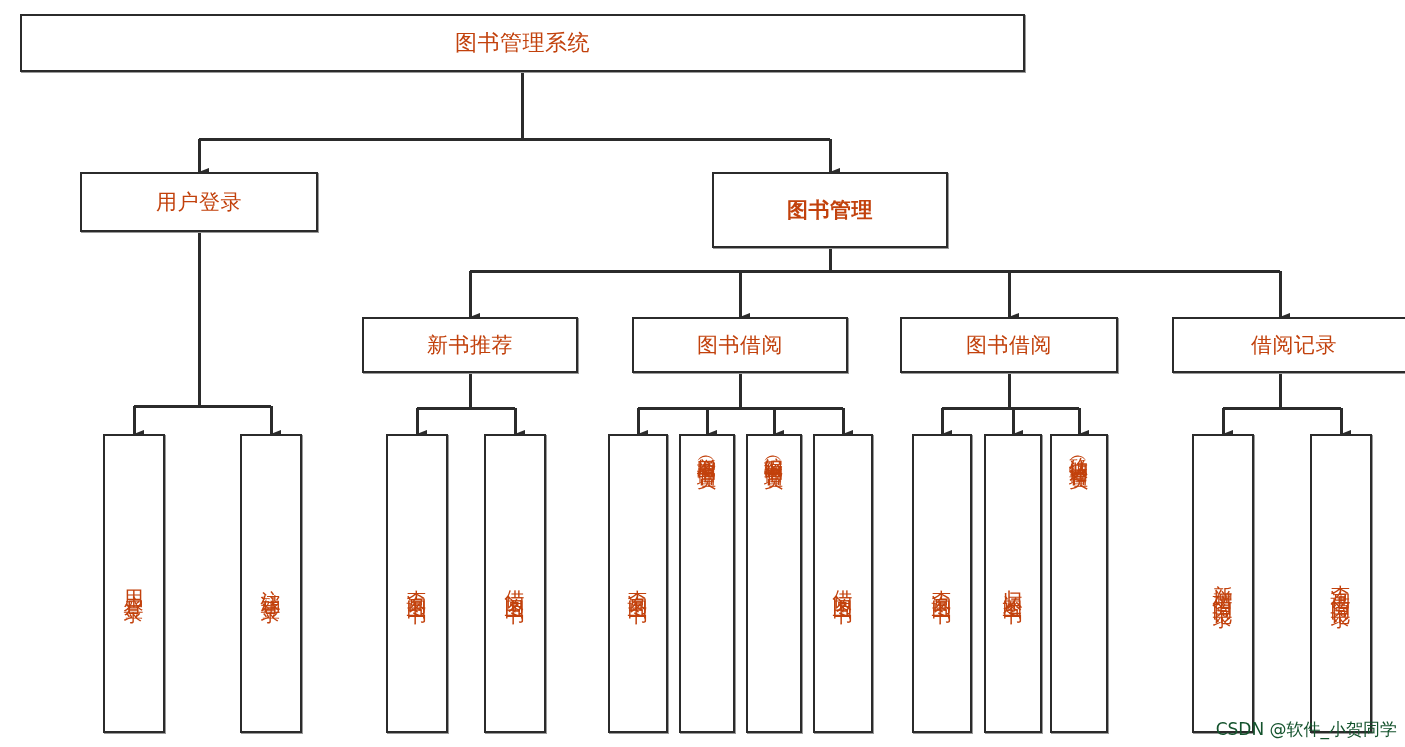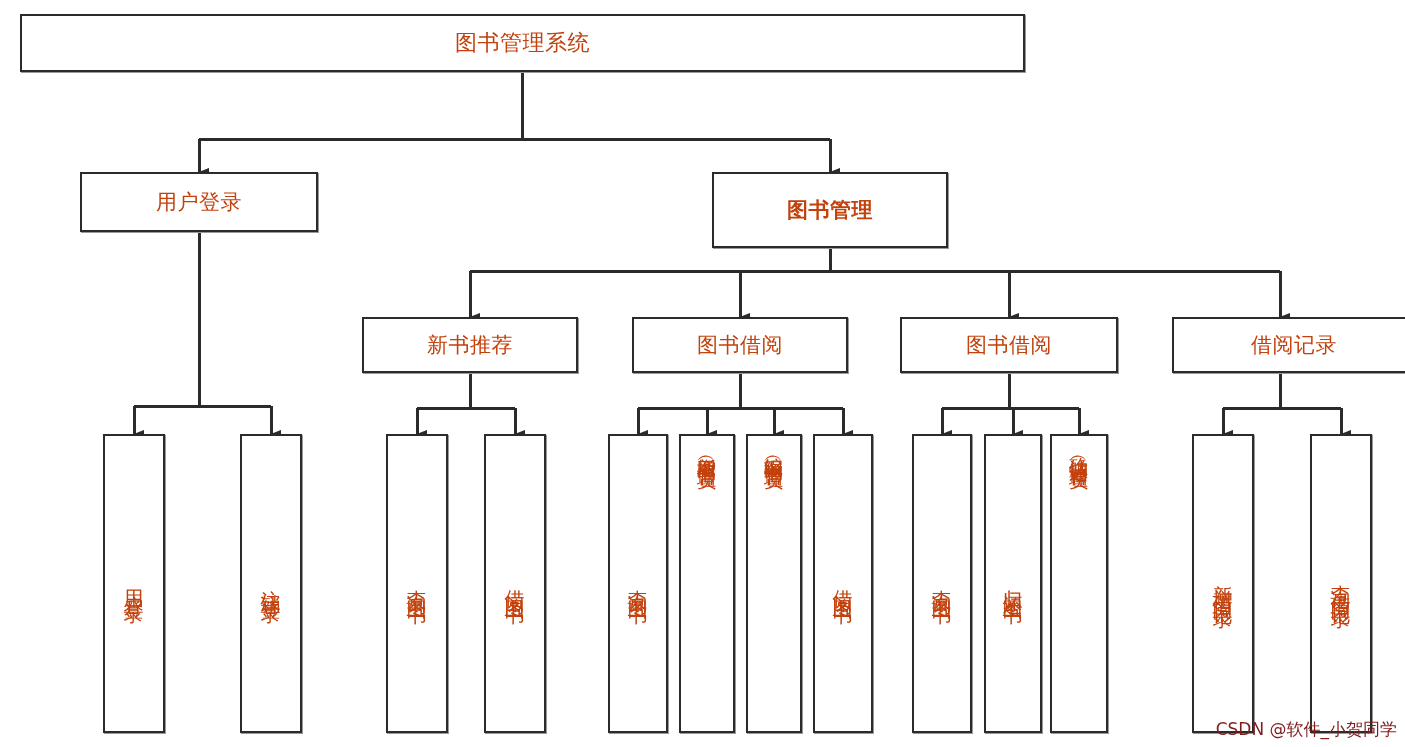--- a/index.html
+++ b/index.html
@@ -66,21 +66,21 @@
   
   .node.vert.mid {
     align-items: center;
     padding-top: 0;
   }
   #watermark {
     position: absolute;
     right: 8px;
     bottom: 6px;
     font-size: 17px;
-    color: #7f1d1d;
+    color: #14532d;
     white-space: nowrap;
     font-family: "DejaVu Sans", "Liberation Sans", sans-serif;
   }
 </style>
 </head>
 <body>
 
 <div id="canvas">
 
   <svg id="wires" viewBox="0 0 1405 747" preserveAspectRatio="none" aria-hidden="true">

